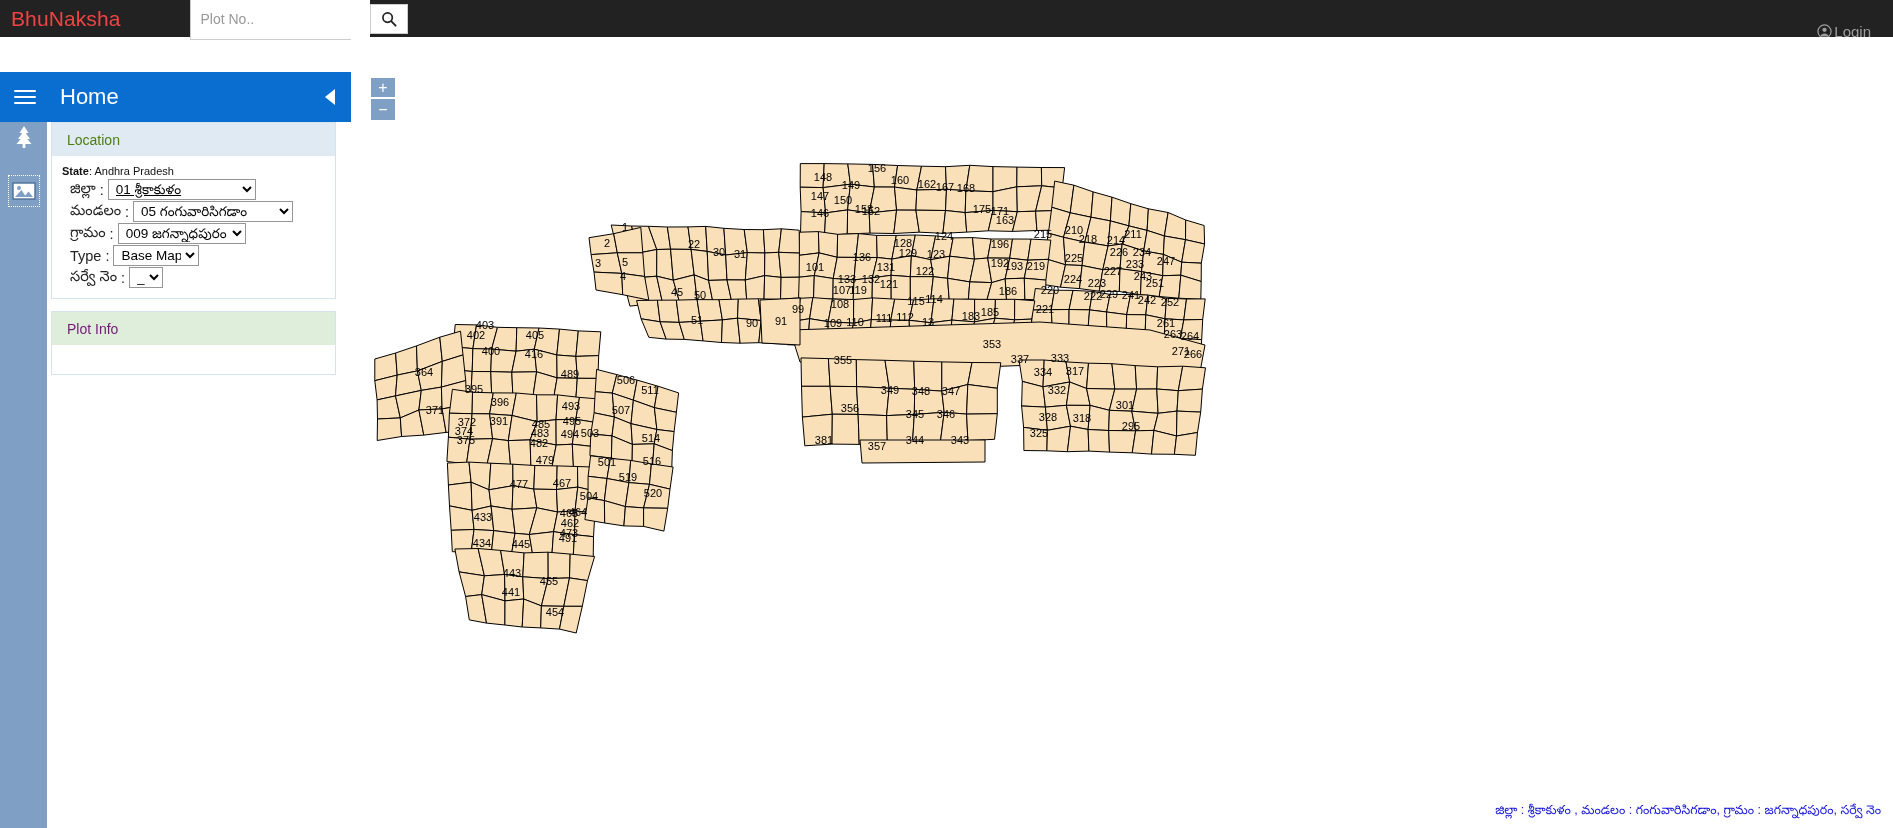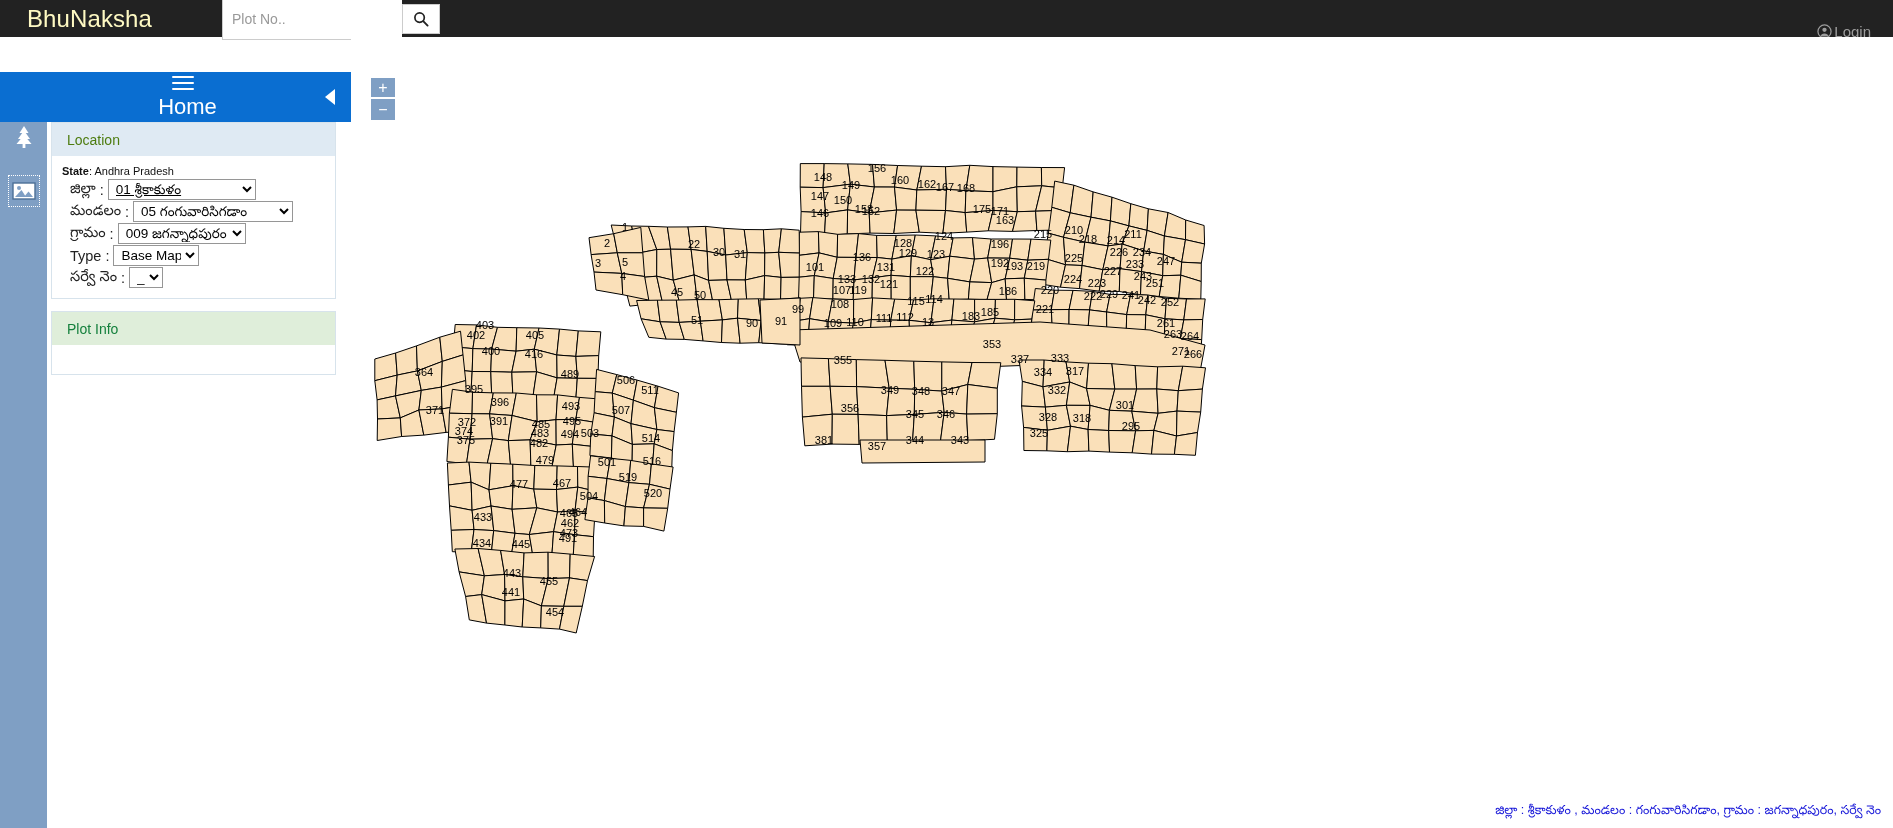--- a/index.html
+++ b/index.html
@@ -13,23 +13,23 @@
   }
 
   
   .navbar {
     position: absolute; top: 0; left: 0;
     width: 1893px; height: 37px;
     background: #222222;
     display: flex; align-items: center;
   }
   .brand {
-    color: #fef9c3;
-    font-size: 24px;
-    margin-left: 27px;
+    color: #ef4444;
+    font-size: 21px;
+    margin-left: 11px;
     letter-spacing: 0.1px;
     white-space: nowrap;
   }
   .search-wrap {
     display: flex; align-items: center;
     margin-left: 70px;
     height: 30px;
   }
   .search-input {
     width: 180px; height: 42px;
@@ -77,21 +77,20 @@
   }
   .rail-icon.sel { outline: 1px dotted #ffffff; }
 
   
   .home-bar {
     position: absolute; left: 0; top: 72px;
     width: 351px; height: 50px;
     background: #0a6ed1;
     display: flex; align-items: center;
     color: #ffffff;
-    flex-direction: column;
   }
   .hamburger { width: 22px; margin-left: 14px; cursor: pointer; }
   .hamburger span {
     display: block; height: 2.4px; background: #ffffff;
     margin: 3.6px 0; border-radius: 1px;
   }
   .home-title { font-size: 22px; margin-left: 24px; font-weight: 400; }
   .collapse-arrow {
     position: absolute; right: 16px; top: 50%;
     transform: translateY(-50%);
@@ -111,21 +110,21 @@
   .card-loc  { top: 122px; }
   .card-plot { top: 311px; }
 
   .card-head {
     height: 33px;
     display: flex; align-items: center;
     padding-left: 15px;
     font-size: 14px; color: #4d7c0f;
   }
   .card-head-loc  { background: #dfeaf3; }
-  .card-head-plot { background: #dfeeda; color: #15803d; }
+  .card-head-plot { background: #dfeeda; color: #701a75; }
   .card-body { padding: 9px 0 9px 10px; background: #ffffff; }
   .card-body-plot { height: 29px; }
 
   .state-line { font-size: 11px; color: #111111; margin: 0 0 2px 0; }
   .state-line b { font-weight: bold; }
 
   .frow {
     display: flex; align-items: center;
     margin: 1px 0; font-size: 14.5px; color: #222222;
     white-space: nowrap;

